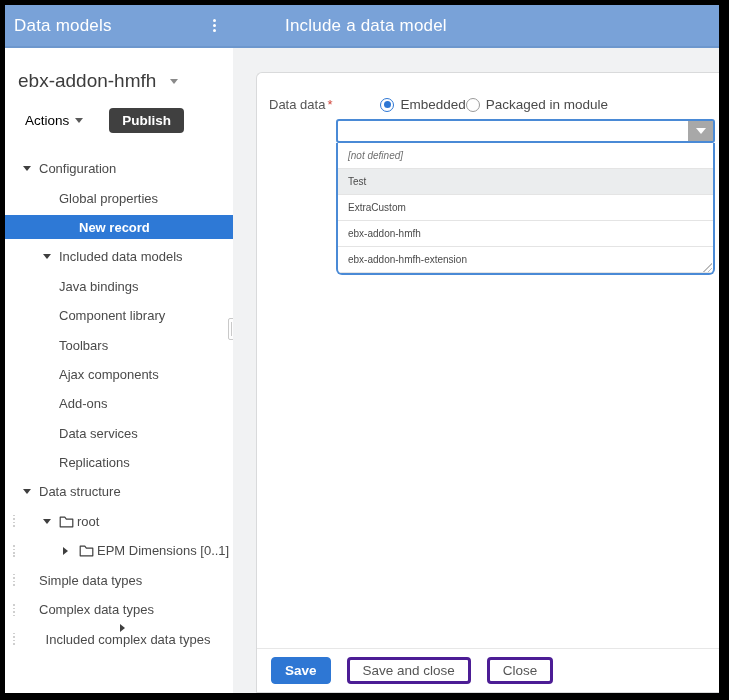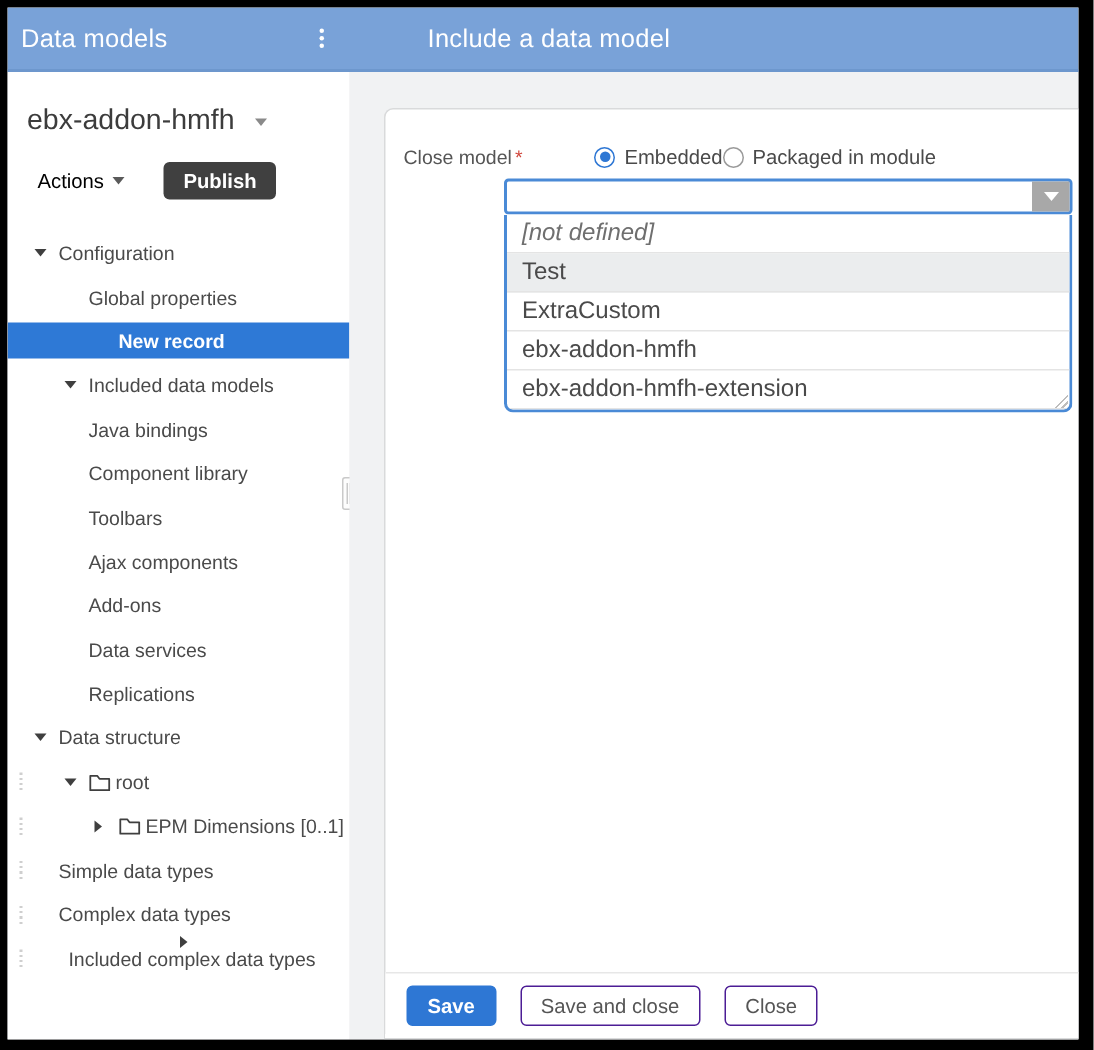--- a/index.html
+++ b/index.html
@@ -122,21 +122,21 @@
     border-right:5px solid transparent; border-top:6px solid #fff;
   }
   .listbox {
     position:absolute; left:79px; top:70px; width:379px;
     background:#fff; border:2px solid #4a8ad6; border-top:none;
     border-bottom-left-radius:6px; border-bottom-right-radius:6px;
     z-index:5; overflow:hidden;
   }
   .list-item {
     height:26px; display:flex; align-items:center; padding:0 10px;
-    font-size:16px; color:#4a4a4a; border-bottom:1px solid #e4e4e4; cursor:pointer;
+    font-size:10px; color:#4a4a4a; border-bottom:1px solid #e4e4e4; cursor:pointer;
   }
   .list-item:last-child { border-bottom:none; }
   .list-item.placeholder { font-style:italic; color:#6f6f6f; }
   .list-item.highlighted { background:#ebedee; }
   .resize-grip {
     position:absolute; right:1px; bottom:1px; width:11px; height:11px;
     background:
       linear-gradient(135deg, transparent 0 58%, #bdbdbd 58% 66%, transparent 66% 78%, #bdbdbd 78% 86%, transparent 86%);
     cursor:nwse-resize;
   }
@@ -144,21 +144,21 @@
   .panel-footer {
     position:absolute; left:0; right:0; bottom:0; height:44px;
     border-top:1px solid #e7e7e7; display:flex; align-items:center;
     padding-left:14px; gap:16px; background:#fff;
   }
   .btn {
     font-family:inherit; font-size:13.5px; height:27px; padding:0 13px;
     border-radius:4px; cursor:pointer;
   }
   .btn-primary { background:#2e77d4; color:#fff; border:1px solid #2e77d4; font-weight:bold; }
-  .btn-plain { background:#fff; color:#555; border:1px solid #4c1d95; }
+  .btn-plain { background:#fff; color:#555; border:3px solid #4c1d95; }
 </style>
 </head>
 <body>
 
 <div class="screen">
 
   <div class="topbar">
     <div class="topbar-left">
       <span class="topbar-title">Data models</span>
       <span class="kebab">
@@ -336,21 +336,21 @@
 
   <div class="splitter-grip">
       <i></i>
       <i></i>
     </div>
 
   <div class="main">
     <div class="panel">
 
       <div class="form-row">
-        <span class="field-label">Close model</span>
+        <span class="field-label">Data data</span>
         <span class="required">*</span>
         <div class="radio-group" id="radio-group">
   <span class="radio-opt checked">
     <span class="radio-circ"></span>
     <span class="radio-label">Embedded</span>
   </span>
 
   <span class="radio-opt">
     <span class="radio-circ"></span>
     <span class="radio-label">Packaged in module</span>

